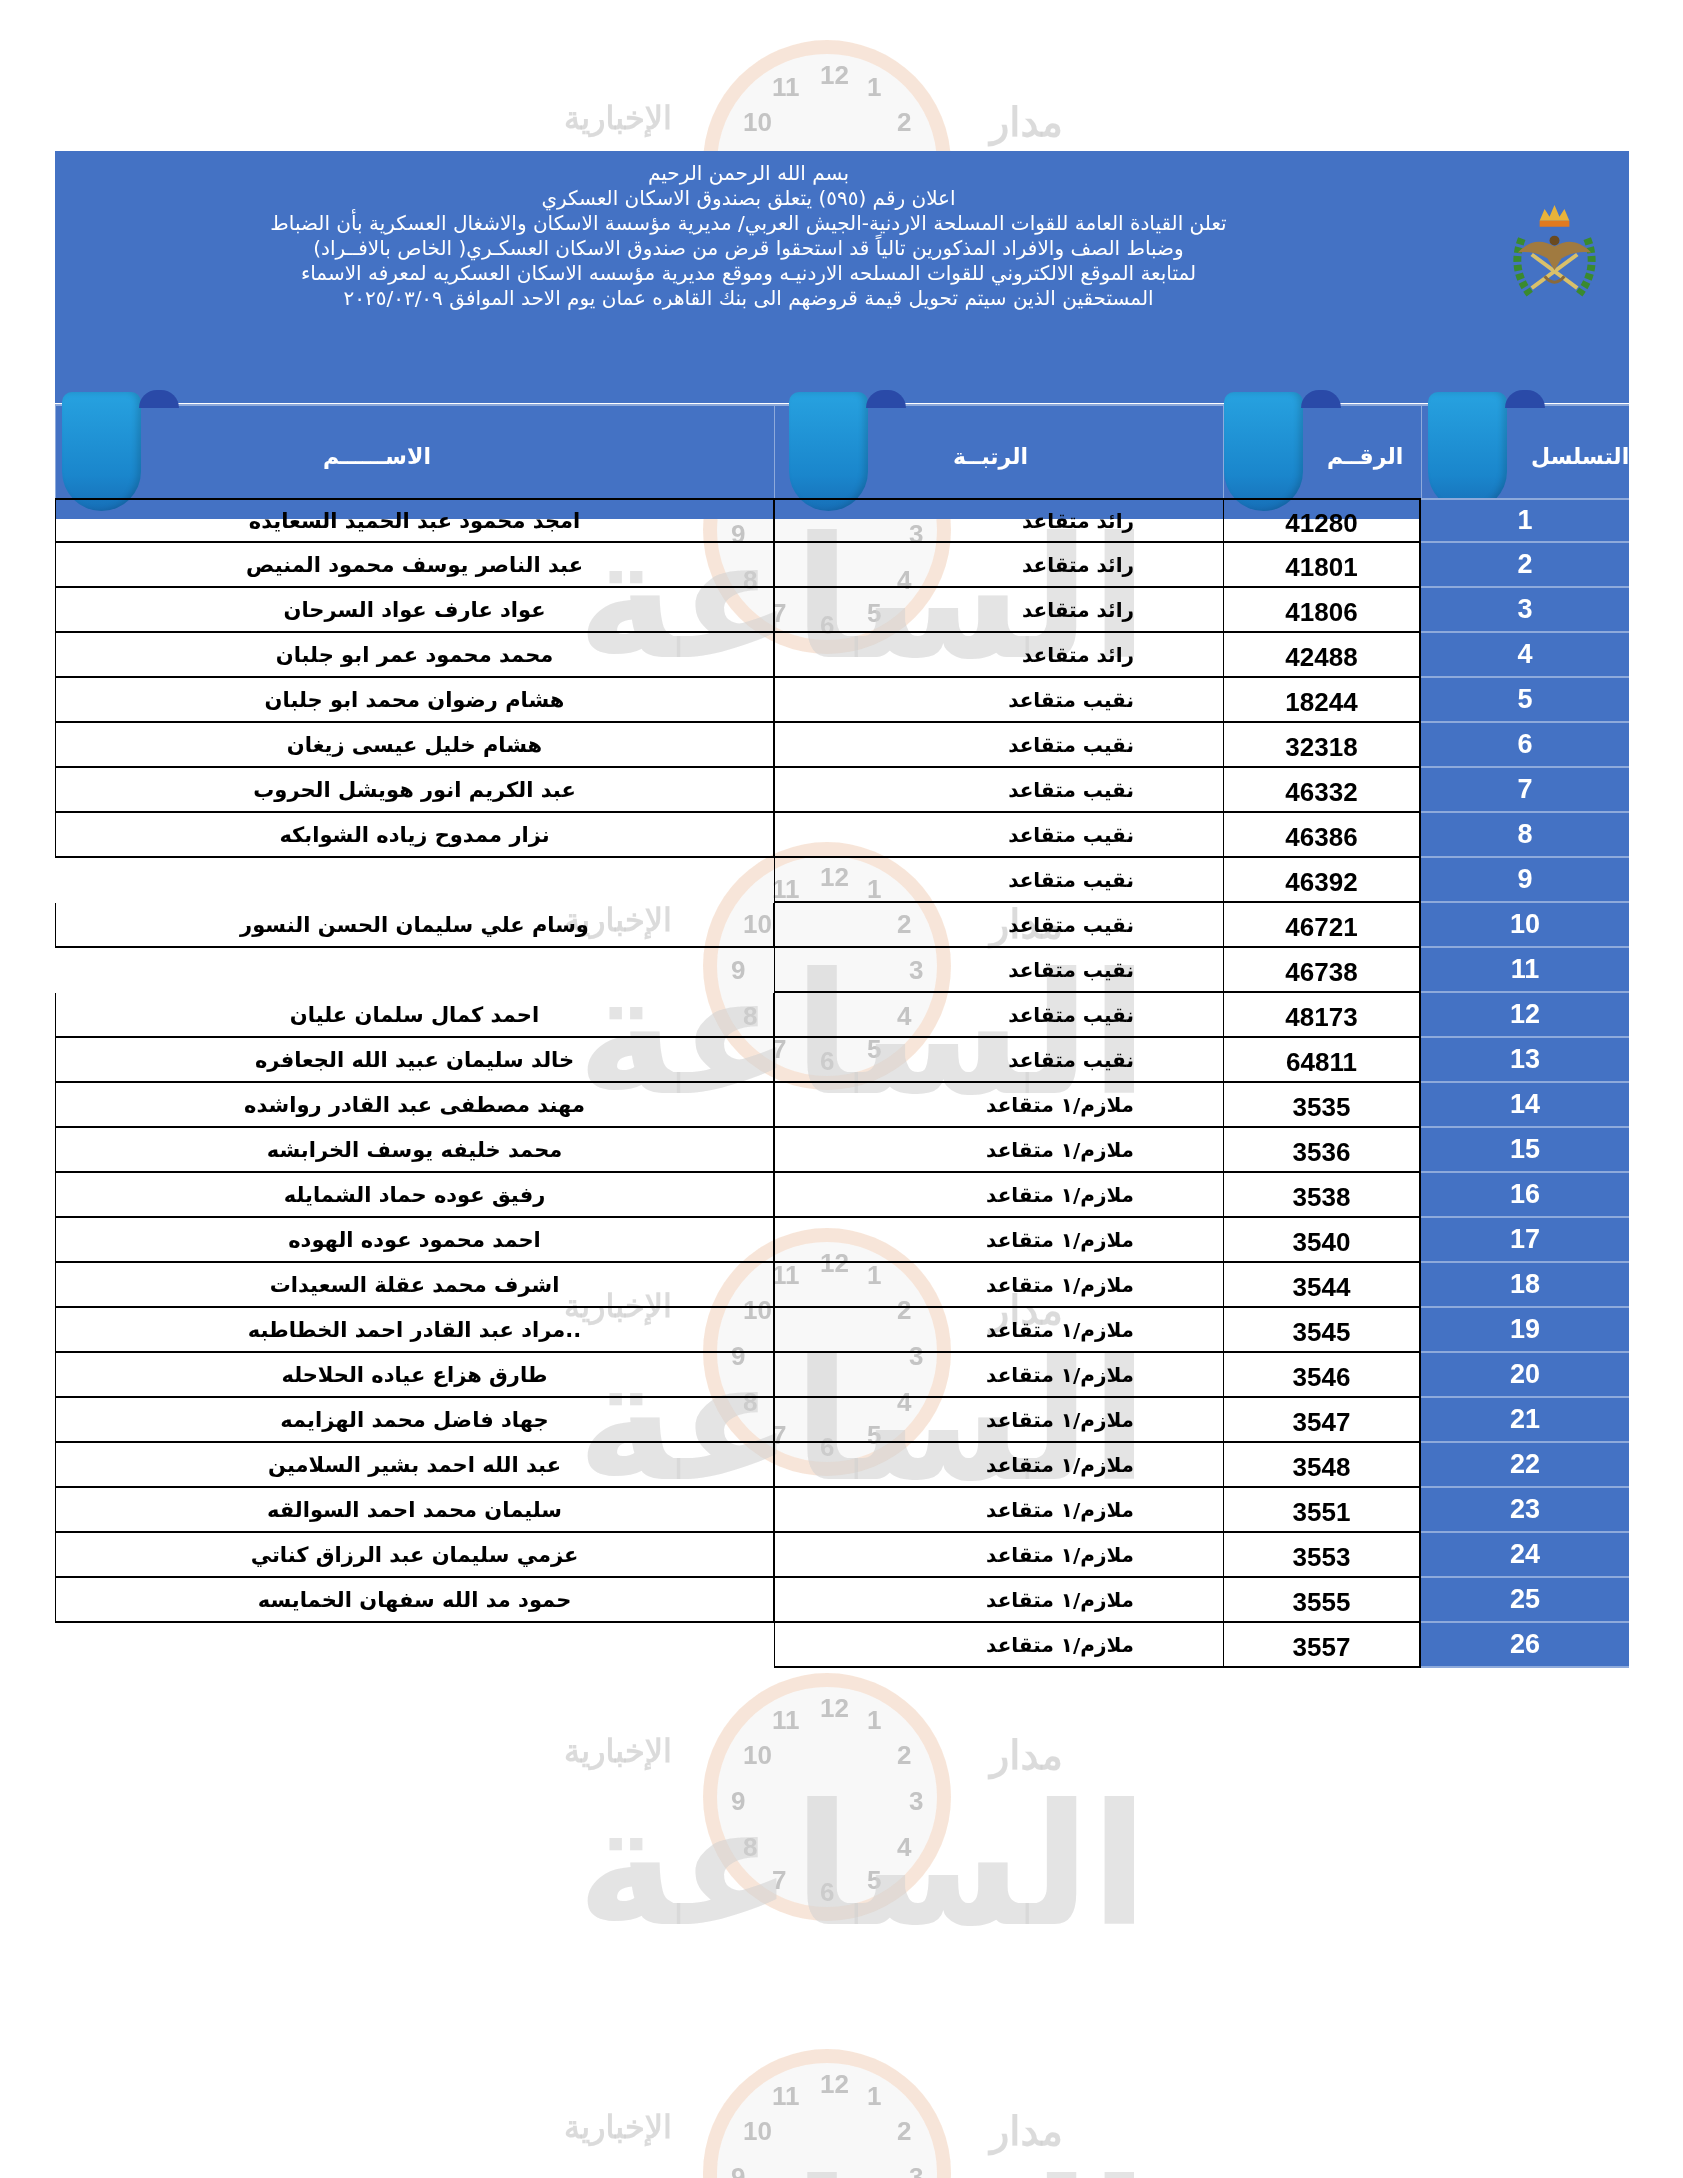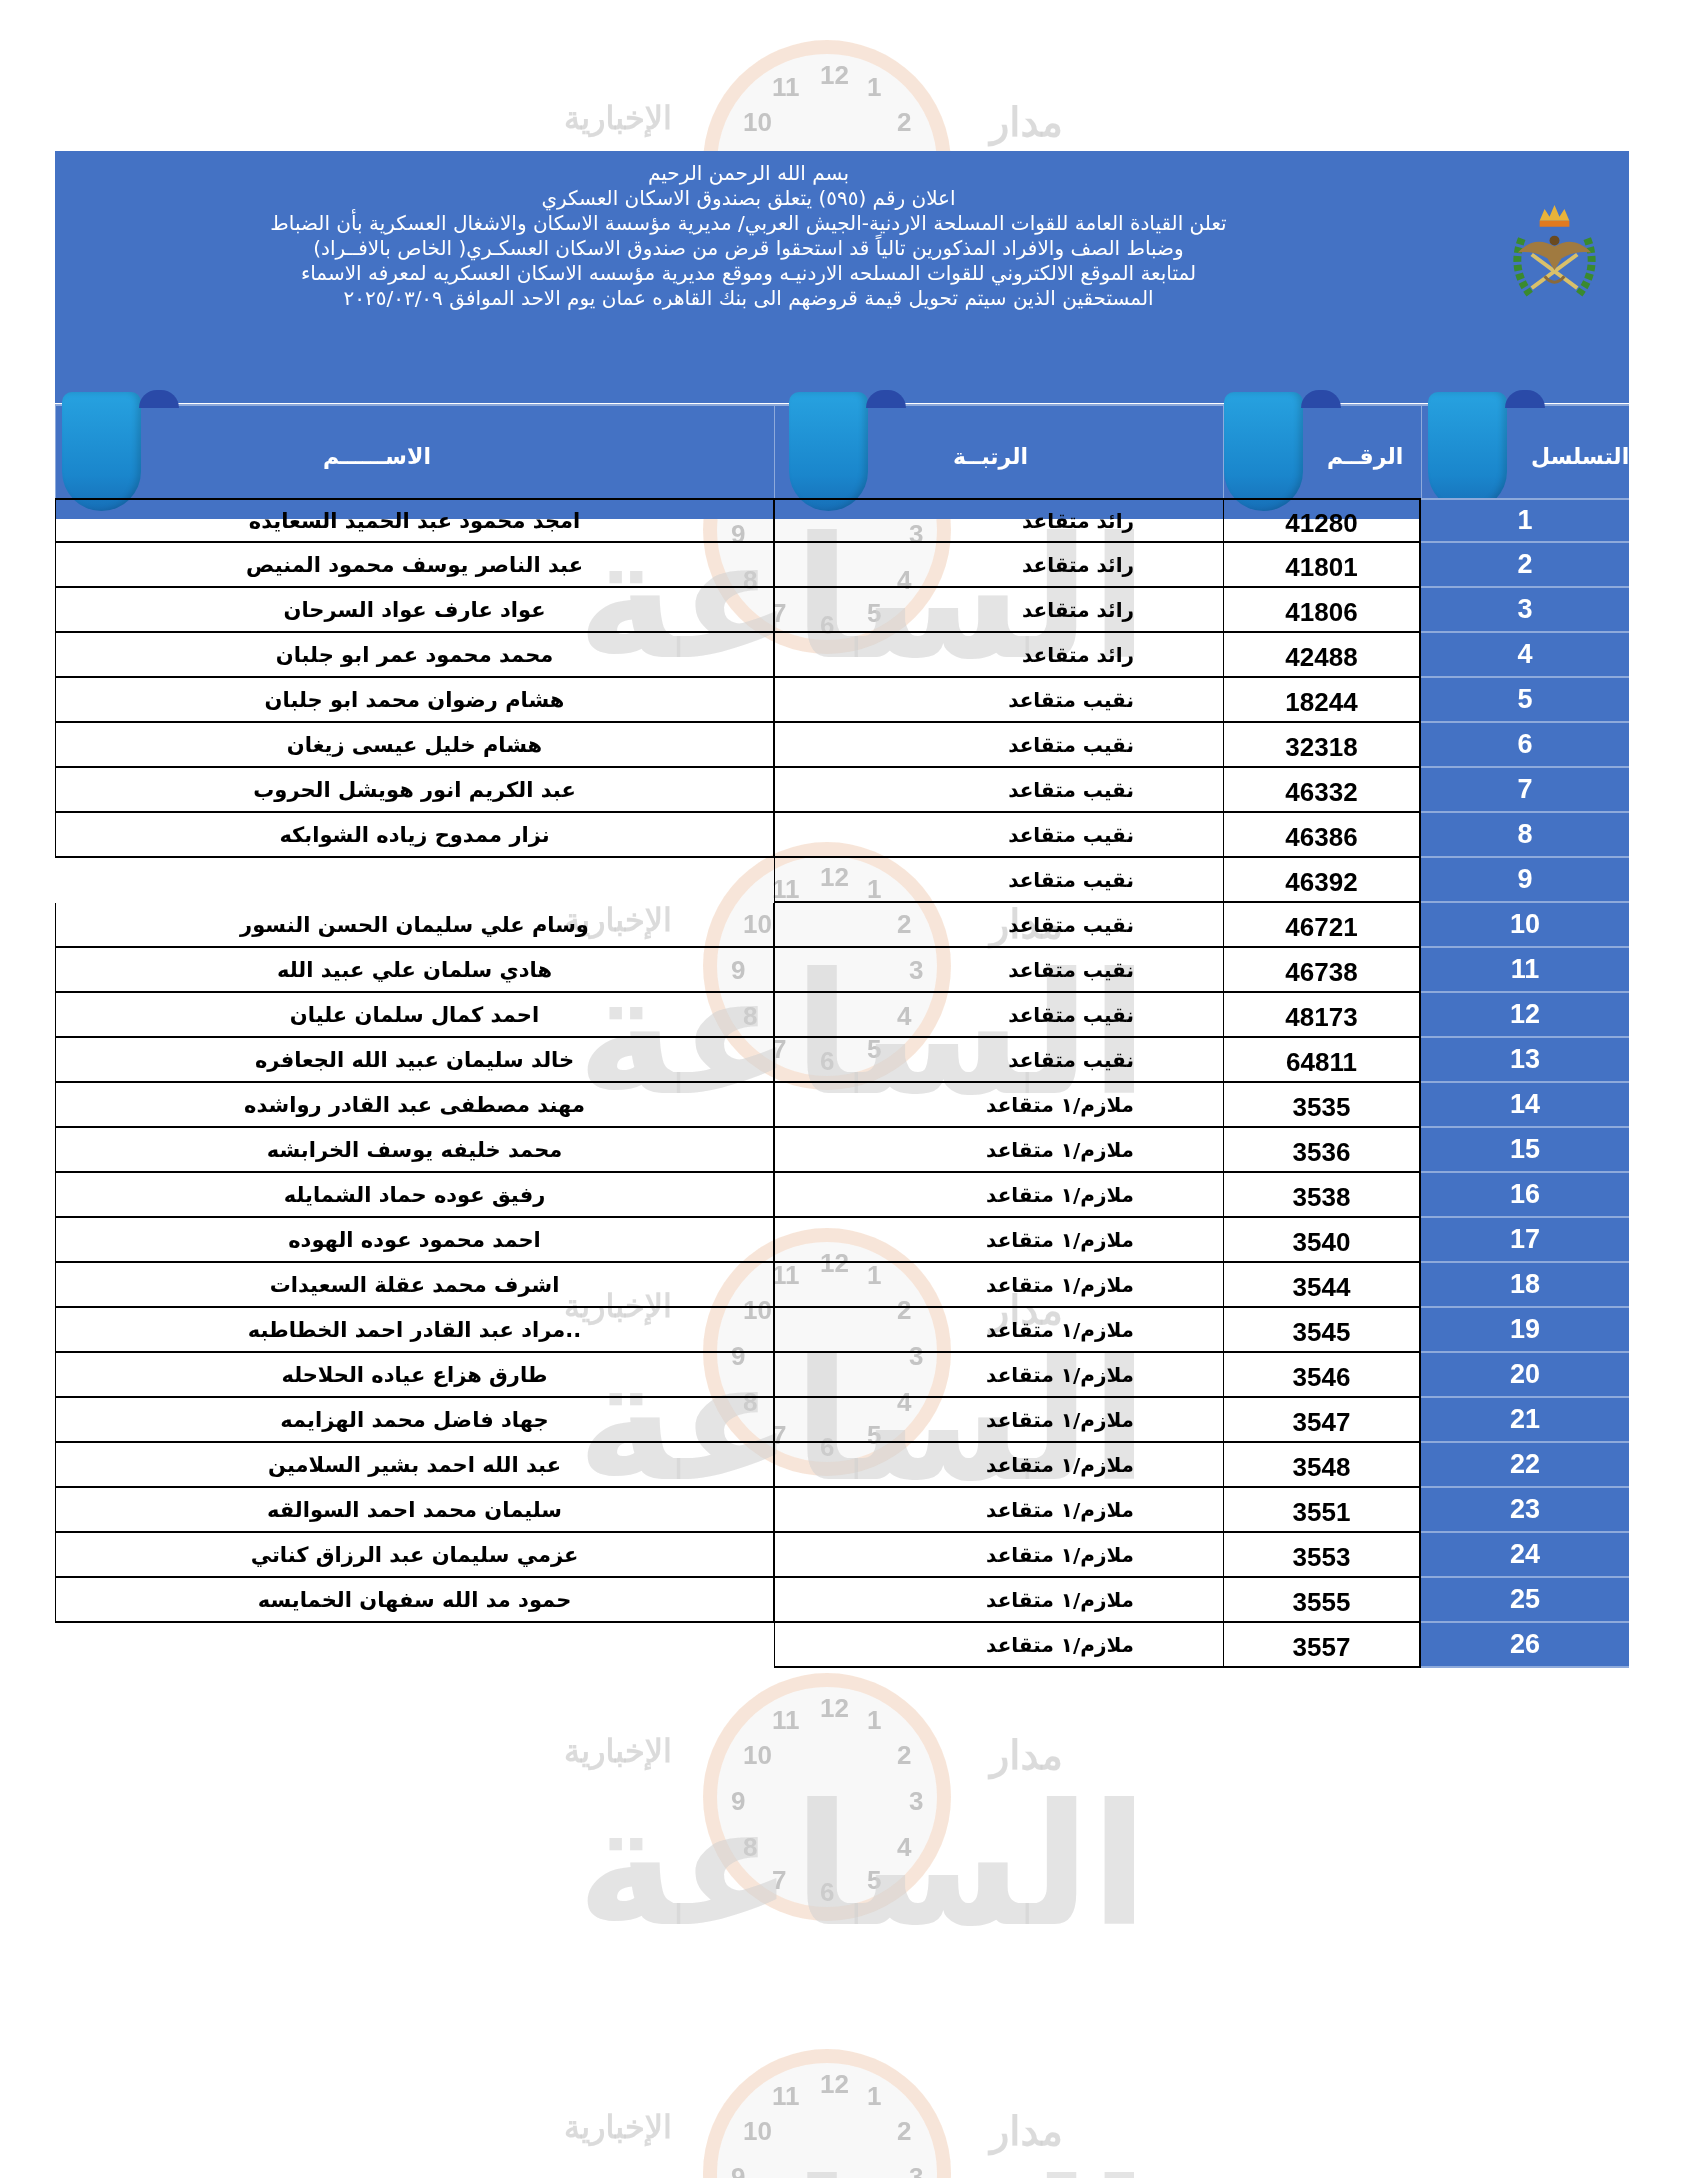--- a/index.html
+++ b/index.html
@@ -303,21 +303,20 @@
     </div>
     <div class="row">
       <div class="cell c-name">وسام علي سليمان الحسن النسور</div>
       <div class="cell c-rank">
         <span>نقيب متقاعد</span>
       </div>
       <div class="cell c-num">46721</div>
       <div class="cell c-serial">10</div>
     </div>
     <div class="row">
-      <div class="cell c-name">هادي سلمان علي عبيد الله</div>
       <div class="cell c-rank">
         <span>نقيب متقاعد</span>
       </div>
       <div class="cell c-num">46738</div>
       <div class="cell c-serial">11</div>
     </div>
     <div class="row">
       <div class="cell c-name">احمد كمال سلمان عليان</div>
       <div class="cell c-rank">
         <span>نقيب متقاعد</span>

